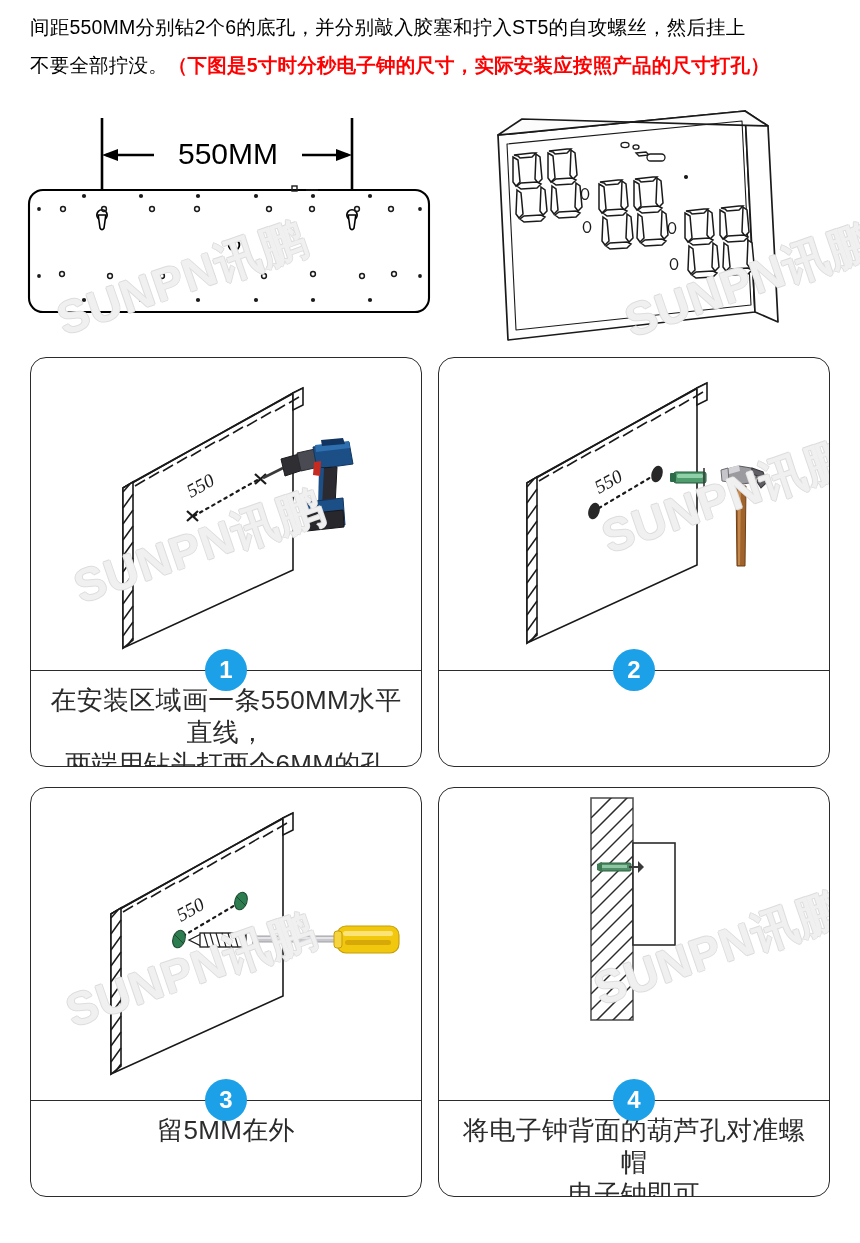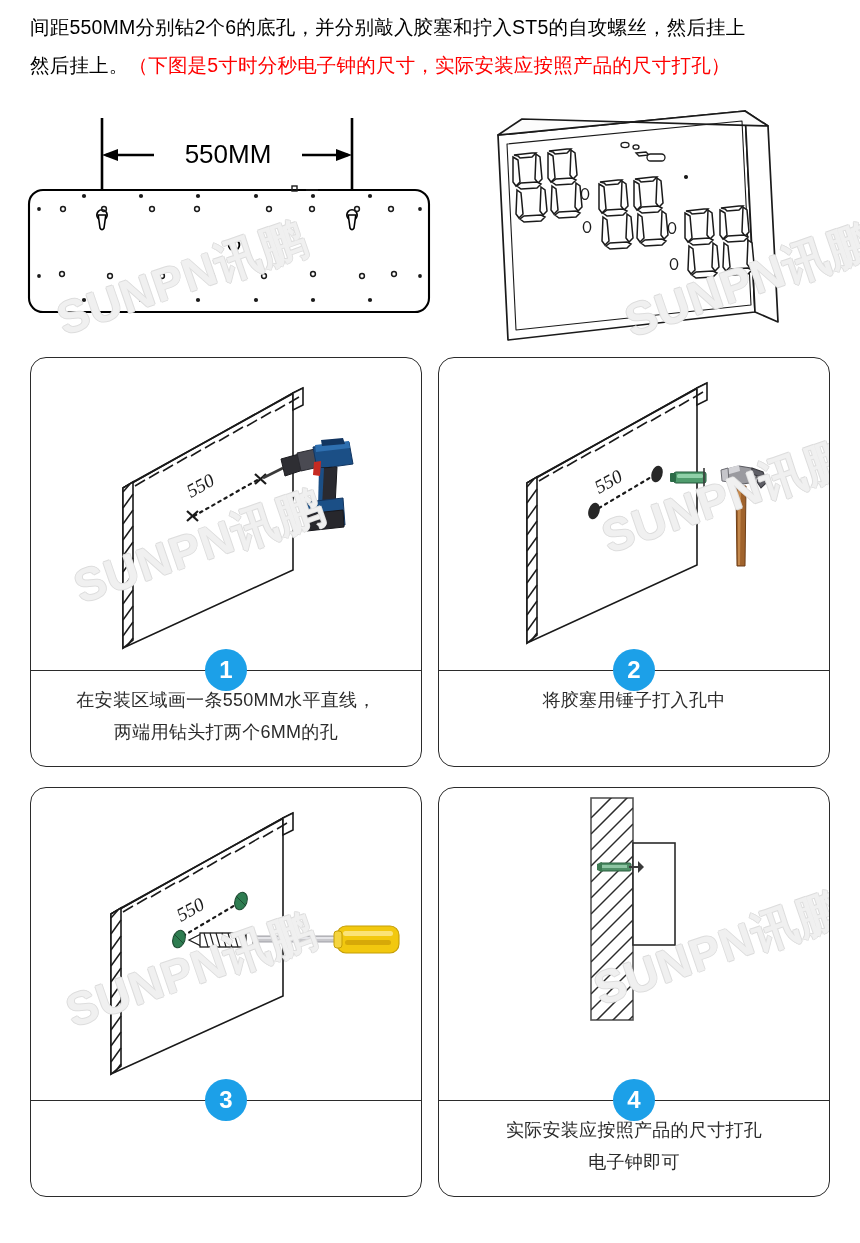--- a/index.html
+++ b/index.html
@@ -21,21 +21,21 @@
     left: 30px; top: 8px;
     width: 805px;
   }
   .intro-line {
     font-size: 19.5px;
     line-height: 38px;
     color: #000000;
     white-space: nowrap;
     letter-spacing: 0.2px;
   }
-  .intro-red { color: #ff0000; }
+  .intro-red { color: #ff0000; font-weight: bold; }
 
   
   #top-figures {
     position: absolute;
     left: 0; top: 100px;
     width: 860px; height: 250px;
   }
 
   
   #backpanel-figure {
@@ -94,21 +94,21 @@
     text-align: center;
     z-index: 6;
   }
   .step-caption {
     position: absolute;
     left: 0; top: 326px;
     width: 100%;
     padding: 0 14px;
     text-align: center;
     color: #2b2b2b;
-    font-size: 18px;
+    font-size: 26px;
     line-height: 32px;
     letter-spacing: 0.3px;
   }
 
   
   .wm {
     position: absolute;
     color: #f0f0f0;
     font-size: 46px;
     font-weight: bold;
@@ -123,21 +123,21 @@
     z-index: 4;
   }
 
   svg { display: block; overflow: visible; }
 </style>
 </head>
 <body>
 
 <div id="intro">
   <div class="intro-line">间距550MM分别钻2个6的底孔，并分别敲入胶塞和拧入ST5的自攻螺丝，然后挂上</div>
-  <div class="intro-line"><span>然后挂上。</span><span class="intro-red">（下图是5寸时分秒电子钟的尺寸，实际安装应按照产品的尺寸打孔）</span></div>
+  <div class="intro-line"><span>不要全部拧没。</span><span class="intro-red">（下图是5寸时分秒电子钟的尺寸，实际安装应按照产品的尺寸打孔）</span></div>
 </div>
 
 <div id="top-figures">
 
   <div id="backpanel-figure">
     <svg width="420" height="230" viewBox="0 0 420 230">
 
       <line x1="80" y1="8" x2="80" y2="122" stroke="#000" stroke-width="2.6"></line>
       <line x1="330" y1="8" x2="330" y2="122" stroke="#000" stroke-width="2.6"></line>
 
@@ -206,21 +206,21 @@
           <circle cx="398" cy="166" r="1.9"></circle>
       </g>
 
       <g fill="none" stroke="#1a1a1a" stroke-width="1.4">
         <rect x="270" y="76" width="5" height="5"></rect>
         <line x1="284" y1="80" x2="296" y2="80"></line>
       </g>
     </svg>
 
     <div style="position:absolute; left:132px; top:27px; width:148px; text-align:center;
-                font-size:26px; color:#000; background:#fff; line-height:34px;">550MM</div>
+                font-size:30px; color:#000; background:#fff; line-height:34px;">550MM</div>
 
     <div class="wm" style="left:30px; top:138px;">SUNPN讯鹏</div>
   </div>
 
   <div id="clock-figure">
     <svg width="400" height="250" viewBox="0 0 400 250">
       <g stroke="#1a1a1a" stroke-width="1.7" fill="#ffffff" stroke-linejoin="round">
 
         <path d="M48,35 L295,11 L305,212 L58,240 Z"></path>
 
@@ -458,24 +458,20 @@
 
           <path d="M282,112 L289,110 L290,124 L283,123 Z" fill="#c5c5ca" stroke="#6c6c72" stroke-width="1"></path>
         </g>
 
         <text x="160" y="136" font-family="'Liberation Serif','DejaVu Serif',serif" font-size="19" font-style="italic" fill="#1a1a1a" transform="rotate(-29 160 136)">550</text>
       </svg>
       <div class="wm" style="left:158px; top:108px;">SUNPN讯鹏</div>
     </div>
     <div class="step-divider"></div>
     <div class="step-badge">2</div>
-    <div class="step-caption">
-      <div>将胶塞用锤子打入孔中</div>
-      <div></div>
-    </div>
   </div>
 
   <div class="step-panel p3">
     <div class="step-art">
       <svg width="392" height="312" viewBox="0 0 392 312">
         <polygon points="80,126 252,30 252,208 80,286" fill="#ffffff" stroke="#1a1a1a" stroke-width="1.6"></polygon>
         <polygon points="80,126 252,30 262,25 90,120" fill="#ffffff" stroke="#1a1a1a" stroke-width="1.6"></polygon>
         <polygon points="80,126 90,120 90,278 80,286" fill="#ffffff" stroke="#1a1a1a" stroke-width="1.6"></polygon>
         <polygon points="252,30 262,25 262,42 252,47" fill="#ffffff" stroke="#1a1a1a" stroke-width="1.6"></polygon>
         <g stroke="#1a1a1a" stroke-width="1.5">
@@ -541,20 +537,21 @@
           <rect x="303" y="143" width="8" height="17" rx="3" fill="#f5d43f" stroke="#c49d06" stroke-width="1"></rect>
         </g>
 
         <text x="150" y="134" font-family="'Liberation Serif','DejaVu Serif',serif" font-size="19" font-style="italic" fill="#1a1a1a" transform="rotate(-29 150 134)">550</text>
       </svg>
       <div class="wm" style="left:30px; top:152px;">SUNPN讯鹏</div>
     </div>
     <div class="step-divider"></div>
     <div class="step-badge">3</div>
     <div class="step-caption">
+      <div>留5MM在外</div>
     </div>
   </div>
 
   <div class="step-panel p4">
     <div class="step-art">
       <svg width="392" height="312" viewBox="0 0 392 312">
 
         <rect x="152" y="10" width="42" height="222" fill="#ffffff" stroke="#555555" stroke-width="1.6"></rect>
         <g stroke="#2b2b2b" stroke-width="1.5" clip-path="url(#wallclip4)">
           <line x1="152" y1="30" x2="194" y2="-12"></line>
@@ -588,18 +585,18 @@
           <polygon points="158,76 163,74 163,84 158,82" fill="#3c7a52"></polygon>
           <line x1="190" y1="79" x2="200" y2="79" stroke="#3a3a3a" stroke-width="2.2"></line>
           <polygon points="199,73 205,79 199,85" fill="#3a3a3a"></polygon>
         </g>
       </svg>
       <div class="wm" style="left:150px; top:130px;">SUNPN讯鹏</div>
     </div>
     <div class="step-divider"></div>
     <div class="step-badge">4</div>
     <div class="step-caption">
-      <div>实际安装应按照产品的尺寸打孔</div>
+      <div>将电子钟背面的葫芦孔对准螺帽</div>
       <div>电子钟即可</div>
     </div>
   </div>
 
 </div>
 
 </body></html>

